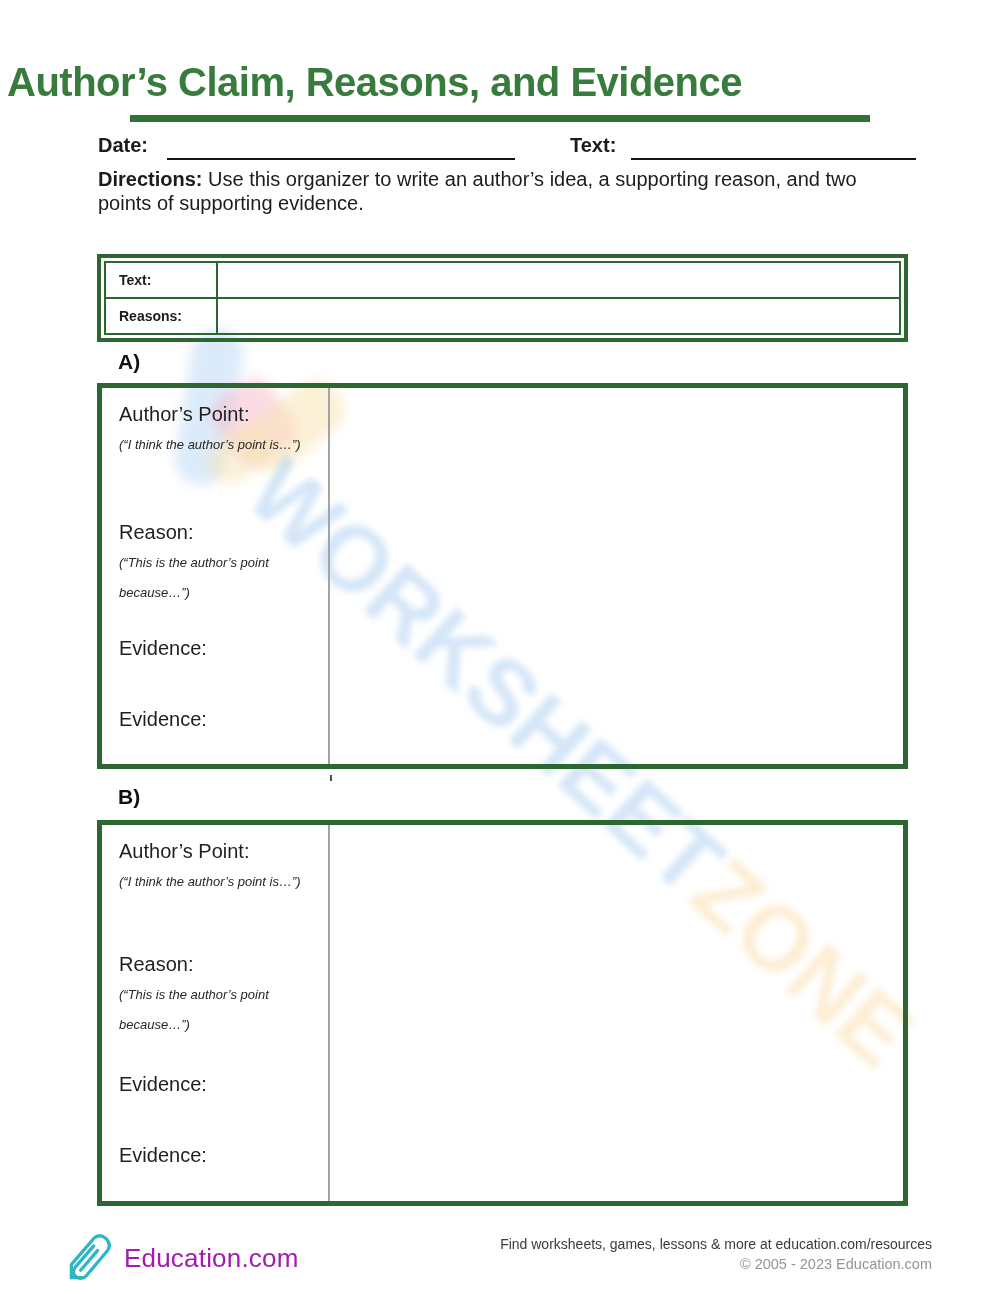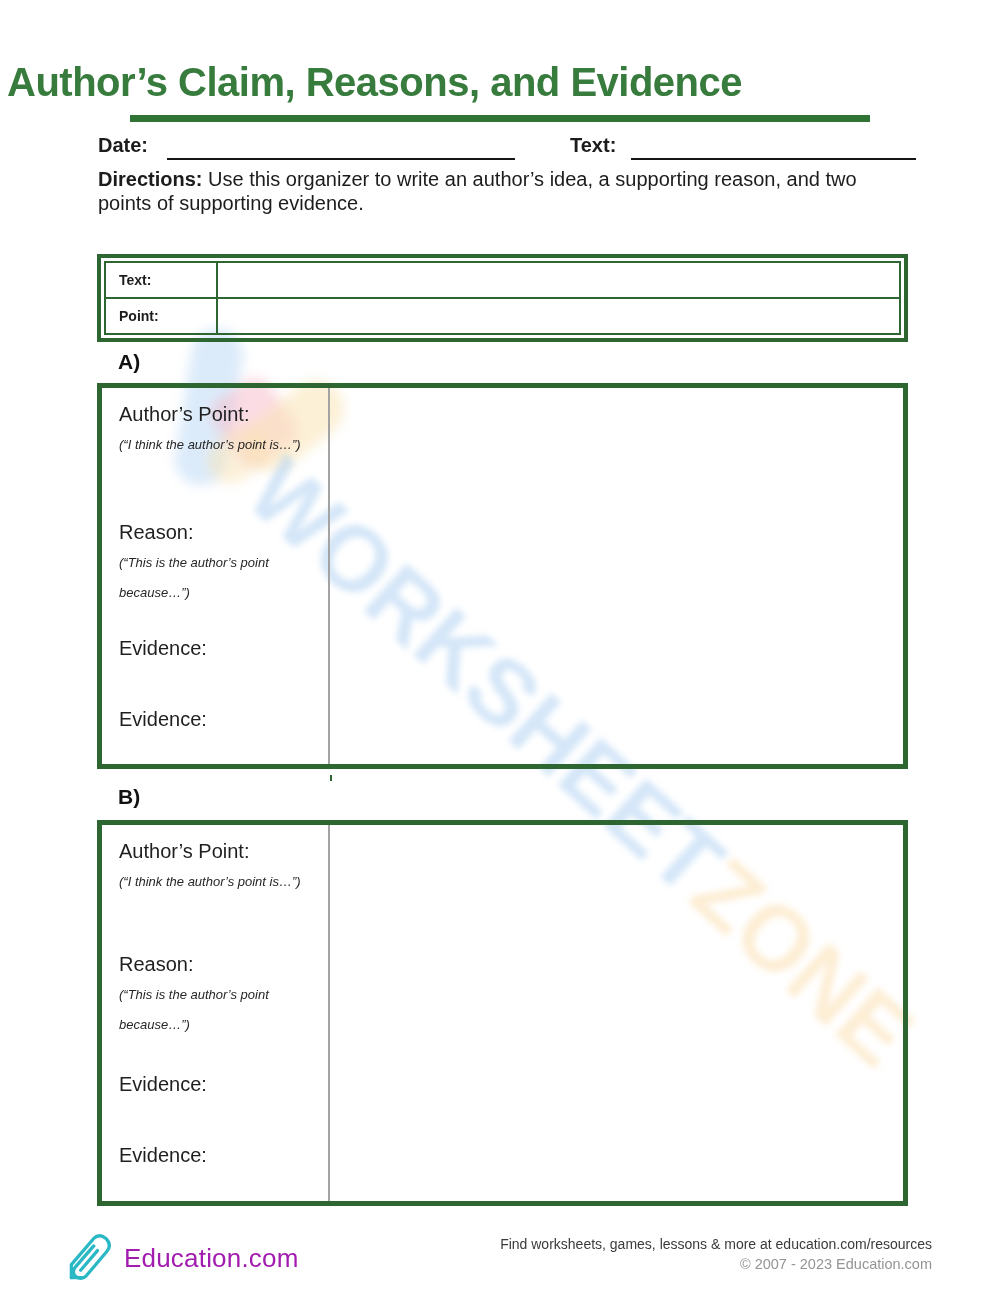--- a/index.html
+++ b/index.html
@@ -109,21 +109,21 @@
   <div id="directions" class="abs"><b>Directions:</b><span> Use this organizer to write an author’s idea, a supporting reason, and two points of supporting evidence.</span></div>
 
   <div id="info-table" class="abs">
     <table class="itable">
       <tbody>
           <tr>
         <td class="ilabel">Text:</td>
         <td class="ivalue"></td>
       </tr>
       <tr>
-        <td class="ilabel">Point:</td>
+        <td class="ilabel">Reasons:</td>
         <td class="ivalue"></td>
       </tr>
     </tbody>
       </table>
   </div>
 
   <div id="section-a-label" class="abs section-label">A)</div>
 
   <div id="section-a-table" class="abs section-table">
     <div class="cell cell-label row1">
@@ -174,15 +174,15 @@
     <g fill="none" stroke="#2ab8c5" stroke-width="3.5" stroke-linecap="round" stroke-linejoin="round">
       <path d="M10 50 L10 36 L34 8 Q40 2 47 8 Q54 15 48 22 L26 48 Q21 53 15 49 Q10 45 14 39 L34 16"></path>
       <path d="M20 42 L38 21"></path>
       <path d="M10 50 L22 50"></path>
     </g>
   </svg>
   <div id="footer-brand" class="abs">Education.com</div>
 
   <div id="footer-right" class="abs">
     <div id="footer-line1">Find worksheets, games, lessons &amp; more at education.com/resources</div>
-    <div id="footer-line2">© 2007 - 2023 Education.com</div>
+    <div id="footer-line2">© 2005 - 2023 Education.com</div>
   </div>
 </div>
 
 </body></html>

